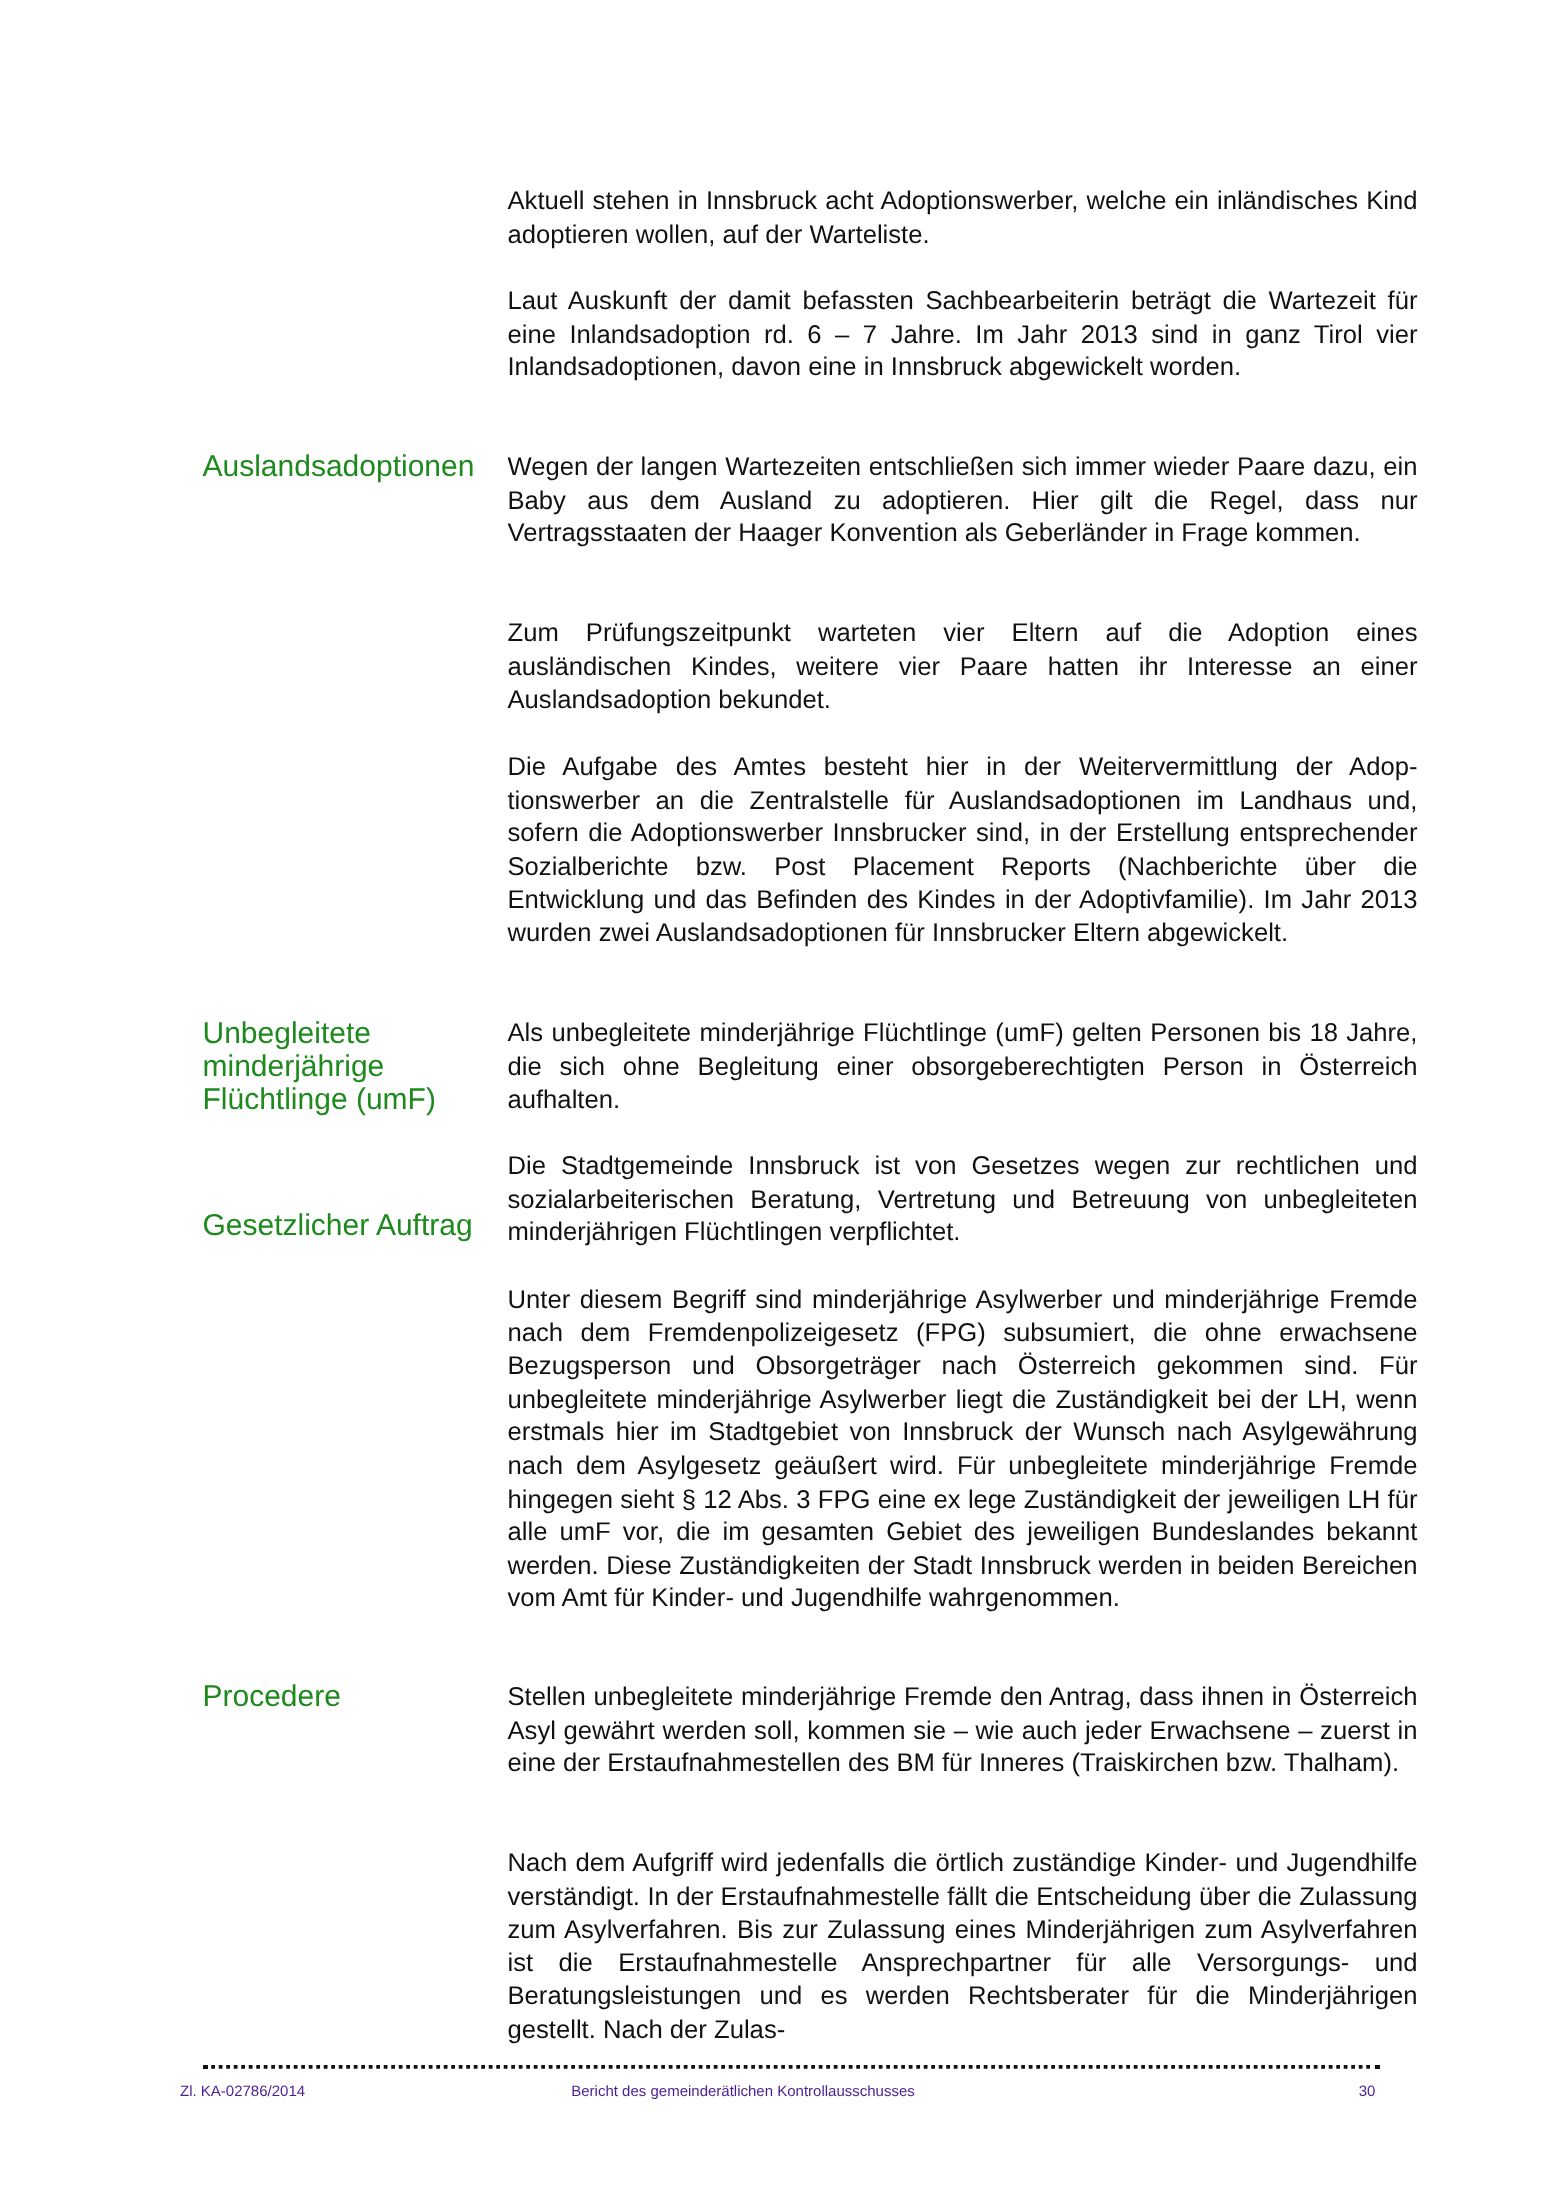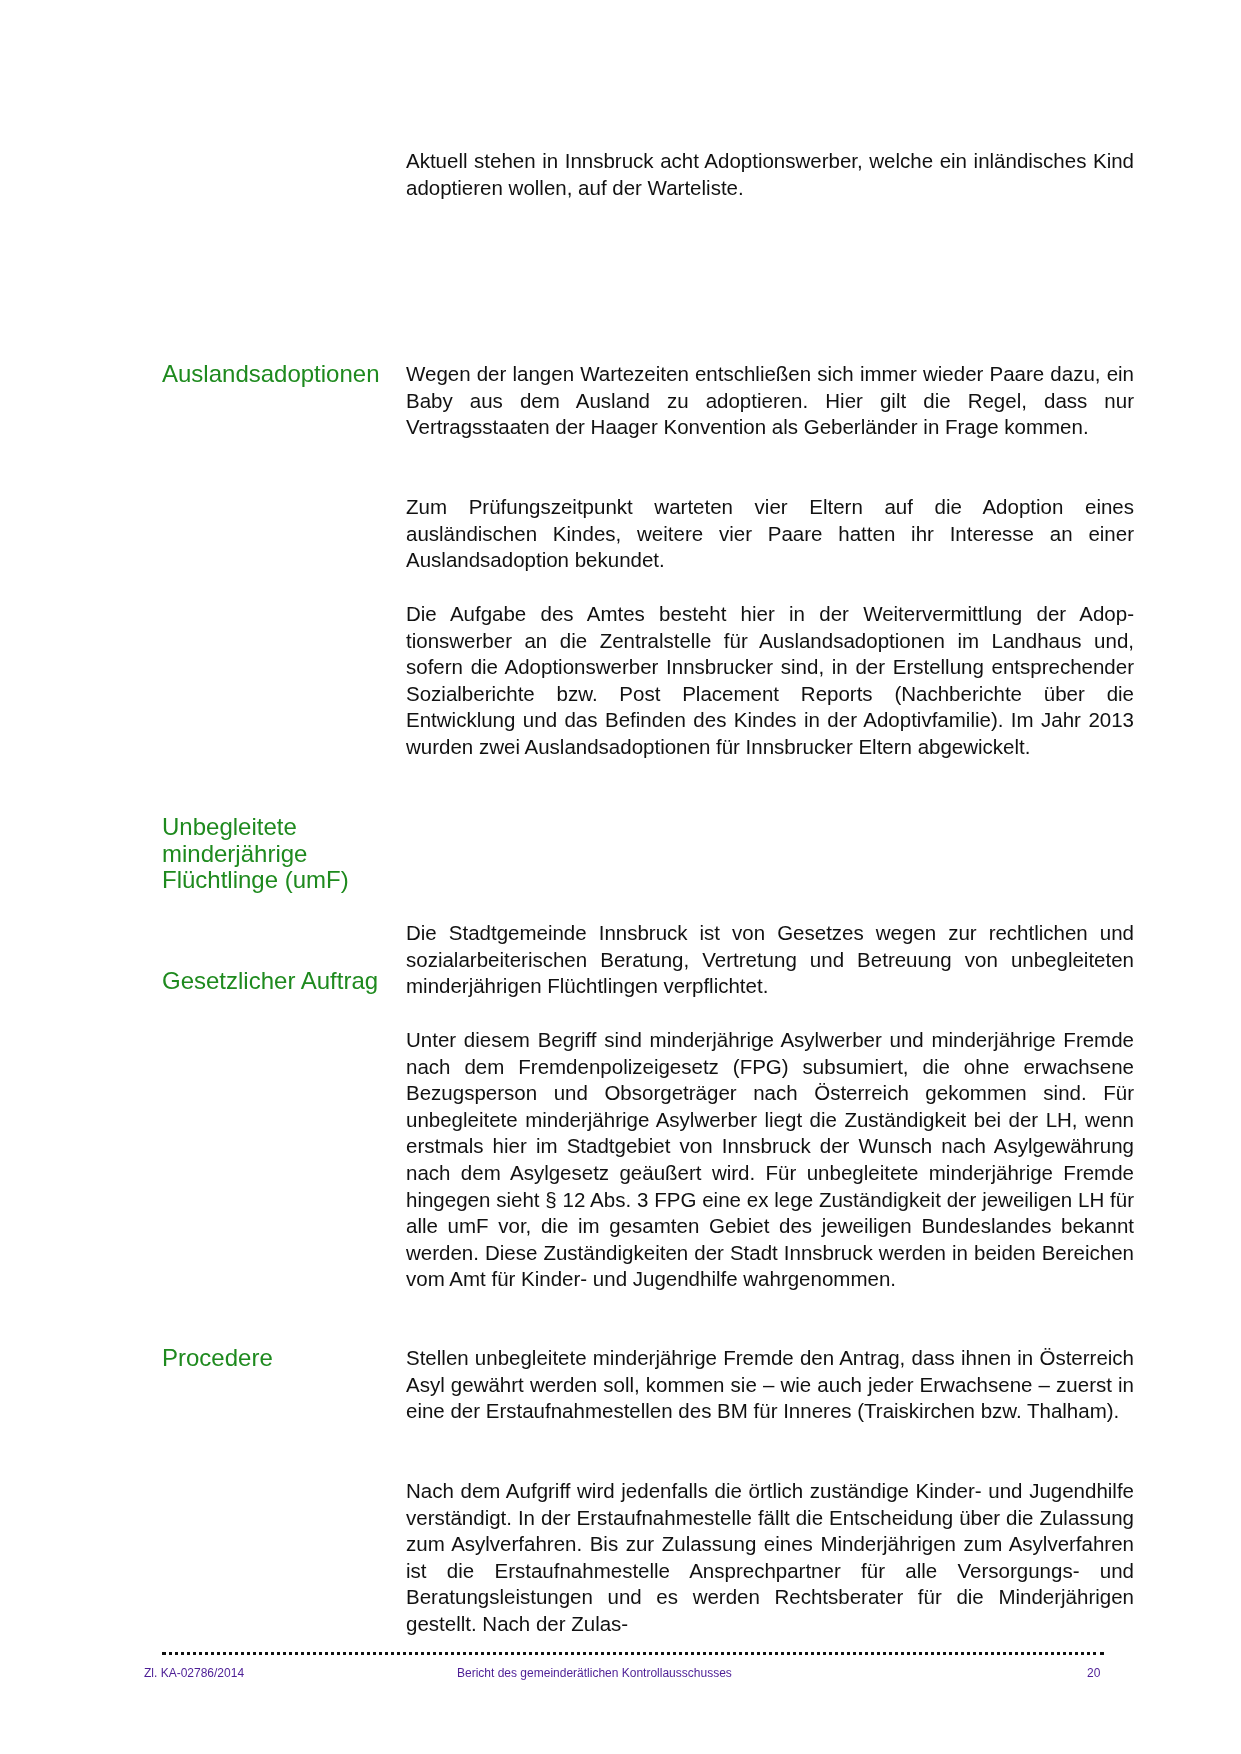--- a/index.html
+++ b/index.html
@@ -19,47 +19,53 @@
   .f-right { left: 1075px; }
 </style>
 </head>
 <body>
 
 <div class="page">
 
   <div class="body" style="top:148px;">
     <p>Aktuell stehen in Innsbruck acht Adoptionswerber, welche ein inländi­sches Kind adoptieren wollen, auf der Warteliste.</p>
   </div>
+  <div class="body" style="top:228px;">
+    <p>Laut Auskunft der damit befassten Sachbearbeiterin beträgt die Warte­zeit für eine Inlandsadoption rd. 6 – 7 Jahre.  Im Jahr 2013 sind in ganz Tirol vier Inlandsadoptionen, davon eine in Innsbruck abgewickelt wor­den.</p>
+  </div>
 
   <div class="label" style="top:361px;">Auslandsadoptionen</div>
   <div class="body" style="top:361px;">
     <p>Wegen der langen Wartezeiten entschließen sich immer wieder Paare dazu, ein Baby aus dem Ausland zu adoptieren. Hier gilt die Regel, dass nur Vertragsstaaten der Haager Konvention als Geberländer in Frage kommen.</p>
   </div>
   <div class="body" style="top:494px;">
     <p>Zum Prüfungszeitpunkt warteten vier Eltern auf die Adoption eines ausländischen Kindes, weitere vier Paare hatten ihr Interesse an einer Auslandsadoption bekundet.</p>
   </div>
   <div class="body" style="top:601px;">
     <p>Die Aufgabe des Amtes besteht hier in der Weitervermittlung der Adop­tionswerber an die Zentralstelle für Auslandsadoptionen im Landhaus und, sofern die Adoptionswerber Innsbrucker sind, in der Erstellung entsprechender Sozialberichte bzw. Post Placement Reports (Nachbe­richte über die Entwicklung und das Befinden des Kindes in der Adop­tivfamilie). Im Jahr 2013 wurden zwei Auslandsadoptionen für Innsbru­cker Eltern abgewickelt.</p>
   </div>
 
   <div class="label" style="top:814px;">Unbegleitete minderjäh­rige Flüchtlinge (umF)</div>
+  <div class="body" style="top:814px;">
+    <p>Als unbegleitete minderjährige Flüchtlinge (umF) gelten Personen bis 18 Jahre, die sich ohne Begleitung einer obsorgeberechtigten Person in Österreich aufhalten.</p>
+  </div>
 
   <div class="label" style="top:968px;">Gesetzlicher Auftrag</div>
   <div class="body" style="top:920px;">
     <p>Die Stadtgemeinde Innsbruck ist von Gesetzes wegen zur rechtlichen und sozialarbeiterischen Beratung, Vertretung und Betreuung von un­begleiteten minderjährigen Flüchtlingen verpflichtet.</p>
   </div>
   <div class="body" style="top:1027px;">
     <p>Unter diesem Begriff sind minderjährige Asylwerber und minderjährige Fremde nach dem Fremdenpolizeigesetz (FPG) subsumiert, die ohne erwachsene Bezugsperson und Obsorgeträger nach Österreich ge­kommen sind. Für unbegleitete minderjährige Asylwerber liegt die Zu­ständigkeit bei der LH, wenn erstmals hier im Stadtgebiet von Inns­bruck der Wunsch nach Asylgewährung nach dem Asylgesetz geäu­ßert wird. Für unbegleitete minderjährige Fremde hingegen sieht § 12 Abs. 3 FPG eine ex lege Zuständigkeit der jeweiligen LH für alle umF vor, die im gesamten Gebiet des jeweiligen Bundeslandes bekannt werden. Diese Zuständigkeiten der Stadt Innsbruck werden in beiden Bereichen vom Amt für Kinder- und Jugendhilfe wahrgenommen.</p>
   </div>
 
   <div class="label" style="top:1345px;">Procedere</div>
   <div class="body" style="top:1345px;">
     <p>Stellen unbegleitete minderjährige Fremde den Antrag, dass ihnen in Österreich Asyl gewährt werden soll, kommen sie – wie auch jeder Erwachsene – zuerst in eine der Erstaufnahmestellen des BM für Inne­res (Traiskirchen bzw. Thalham).</p>
   </div>
   <div class="body" style="top:1478px;">
     <p>Nach dem Aufgriff wird jedenfalls die örtlich zuständige Kinder- und Jugendhilfe verständigt. In der Erstaufnahmestelle fällt die Entschei­dung über die Zulassung zum Asylverfahren. Bis zur Zulassung eines Minderjährigen zum Asylverfahren ist die Erstaufnahmestelle An­sprechpartner für alle Versorgungs- und Beratungsleistungen und es werden Rechtsberater für die Minderjährigen gestellt. Nach der Zulas-</p>
   </div>
 
   <div class="footer-dots"></div>
   <div class="footer f-left">Zl. KA-02786/2014</div>
   <div class="footer f-center">Bericht des gemeinderätlichen Kontrollausschusses</div>
-  <div class="footer f-right">20</div>
+  <div class="footer f-right">30</div>
 </div>
 
 </body></html>

